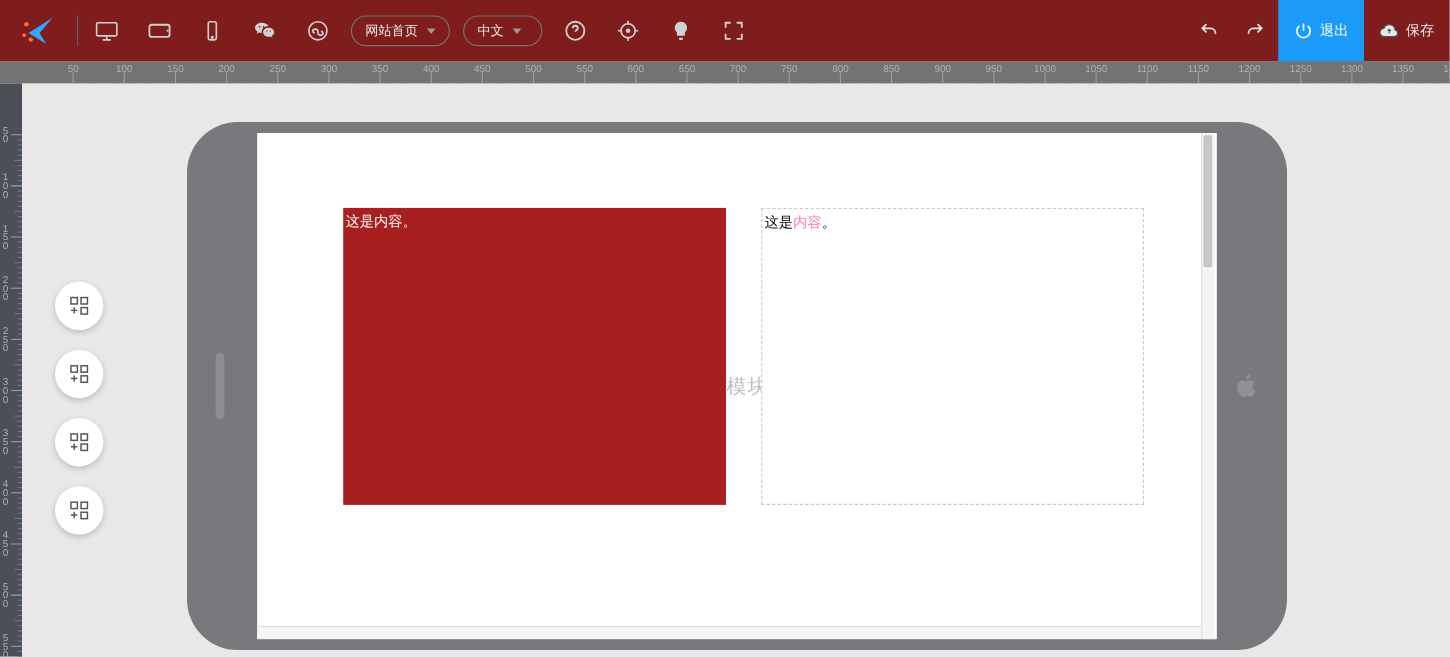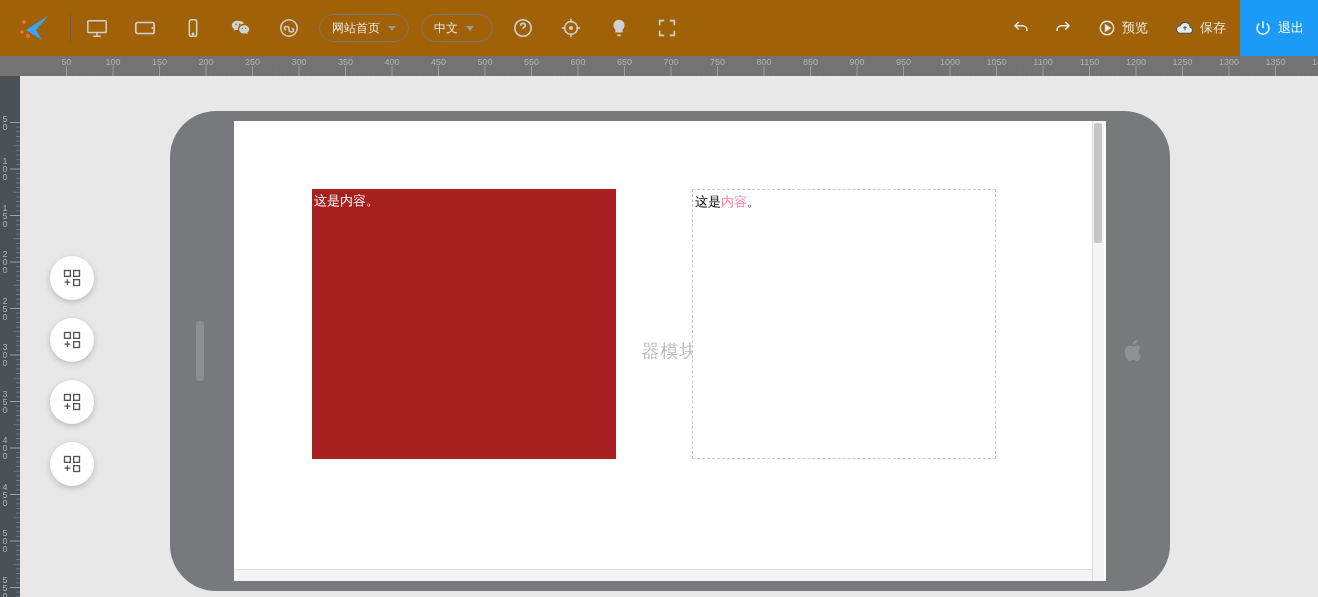--- a/index.html
+++ b/index.html
@@ -1,19 +1,19 @@
 <!DOCTYPE html>
 <html><head>
 <meta charset="utf-8">
 <style>
 *{margin:0;padding:0;box-sizing:border-box;font-family:Arial,"Microsoft YaHei",sans-serif}
 body{width:1318px;height:597px;background:#e8e8e8;overflow:hidden;position:relative}
 
 
-.topbar{height:56px;background:#a16207;display:flex;align-items:center;color:#fff;font-size:13px}
+.topbar{height:56px;background:#7f1d1d;display:flex;align-items:center;color:#fff;font-size:13px}
 .logo{width:68px;height:56px;display:flex;align-items:center;justify-content:center;position:relative}
 .logo svg{width:32px;height:32px}
 .topbar .tbtn{width:48px;height:56px;display:flex;align-items:center;justify-content:center;color:#cfd2d5;cursor:pointer}
 .topbar .tbtn.sel{width:48px}
 .topbar .tbtn svg{width:22px;height:22px}
 .topbar .sep{width:1px;height:28px;background:#5c6268;margin:0 2px}
 .dd{height:28px;border:1px solid #777;border-radius:14px;padding:0 12px;display:flex;align-items:center;gap:8px;margin:0 6px;color:#e6e7e8;font-size:12px;cursor:pointer}
 .dd .chev{border-left:4px solid transparent;border-right:4px solid transparent;border-top:5px solid #999}
 .spacer{flex:1}
 .topright{display:flex;align-items:center;height:56px}
@@ -38,21 +38,21 @@
 .device{position:absolute;left:150px;top:35px;width:1000px;height:480px;border-radius:46px;background:#77797c;display:flex;align-items:center}
 .device .homebtn{position:absolute;left:26px;top:50%;transform:translateY(-50%);width:8px;height:60px;border-radius:6px;background:#8c8e90}
 .device .camera{position:absolute;right:24px;top:50%;transform:translateY(-50%);width:24px;height:28px;color:#8f9193}
 .device .screenwrap{position:absolute;left:64px;right:64px;top:10px;bottom:10px;background:#fff}
 .screen{position:absolute;inset:0;background:#fff;overflow:hidden}
 .scrollbar{position:absolute;right:2px;top:0;bottom:0;width:12px}
 .scrollbar .track{position:absolute;inset:0;border-left:1px solid #ddd;background:#f4f4f4}
 .scrollbar .thumb{position:absolute;left:2px;right:2px;top:2px;height:120px;background:#c6c6c6;border-radius:2px}
 
 
-.block{position:absolute;top:68px;width:304px;height:270px;font-size:13px;line-height:1.6;padding:2px 2px}
+.block{position:absolute;top:68px;width:348px;height:270px;font-size:13px;line-height:1.6;padding:2px 2px}
 .block.red{left:78px;background:#a81f1f;color:#fff}
 .block.red .hl{color:#fff}
 .block.dashed{left:458px;border:1px dashed #c8c8c8;background:#fff;color:#000}
 .block.dashed .hl{color:#ff7da0}
 .bgwm{position:absolute;left:50%;top:50%;transform:translate(-50%,-50%);color:#bdbdbd;font-size:18px;letter-spacing:1px;pointer-events:none;white-space:nowrap}
 .hscroll{position:absolute;left:0;right:14px;bottom:0;height:12px;border-top:1px solid #ddd;background:#f4f4f4}
 
 
 .rtext{fill:#aeb3b7;font-size:9px;font-family:Arial}
 </style>
@@ -136,38 +136,31 @@
     <div class="rbtn ico-only">
         <svg viewBox="0 0 24 24" fill="none" stroke="currentColor" stroke-width="2">
           <path d="M9 14l-5-5 5-5M4 9h10a6 6 0 016 6v1"></path>
         </svg>
       </div>
     <div class="rbtn ico-only">
         <svg viewBox="0 0 24 24" fill="none" stroke="currentColor" stroke-width="2">
           <path d="M15 14l5-5-5-5M20 9H10a6 6 0 00-6 6v1"></path>
         </svg>
       </div>
-    <div class="rbtn">
-        <svg viewBox="0 0 24 24" fill="none" stroke="currentColor" stroke-width="1.8">
-          <circle cx="12" cy="12" r="9"></circle>
-          <path d="M10 8l6 4-6 4V8z" fill="currentColor"></path>
-        </svg>
-        <span>预览</span>
+    <div class="rbtn exit">
+        <svg viewBox="0 0 24 24" fill="none" stroke="currentColor" stroke-width="2">
+          <path d="M12 3v9M7 6a8 8 0 1010 0"></path>
+        </svg>
+        <span>退出</span>
       </div>
     <div class="rbtn">
         <svg viewBox="0 0 24 24" fill="currentColor">
           <path d="M19 11a7 7 0 00-13.5-2A5 5 0 006 19h12a4 4 0 001-7.9zM12 10v5m0-5l-2 2m2-2l2 2" stroke="#4a5056" stroke-width="1.4" fill="currentColor"></path>
         </svg>
         <span>保存</span>
-      </div>
-    <div class="rbtn exit">
-        <svg viewBox="0 0 24 24" fill="none" stroke="currentColor" stroke-width="2">
-          <path d="M12 3v9M7 6a8 8 0 1010 0"></path>
-        </svg>
-        <span>退出</span>
       </div>
   </div>
 </div>
 
 <div class="hruler"><svg id="hrsvg" width="1318" height="20">
       <line x1="66.5" y1="10" x2="66.5" y2="20" stroke="#9aa0a4" stroke-width="1"></line>
       <text x="66.5" y="9" text-anchor="middle" class="rtext">50</text>
       <line x1="71.15" y1="16" x2="71.15" y2="20" stroke="#72787c" stroke-width="1"></line>
       <line x1="75.8" y1="16" x2="75.8" y2="20" stroke="#72787c" stroke-width="1"></line>
       <line x1="80.45" y1="16" x2="80.45" y2="20" stroke="#72787c" stroke-width="1"></line>

